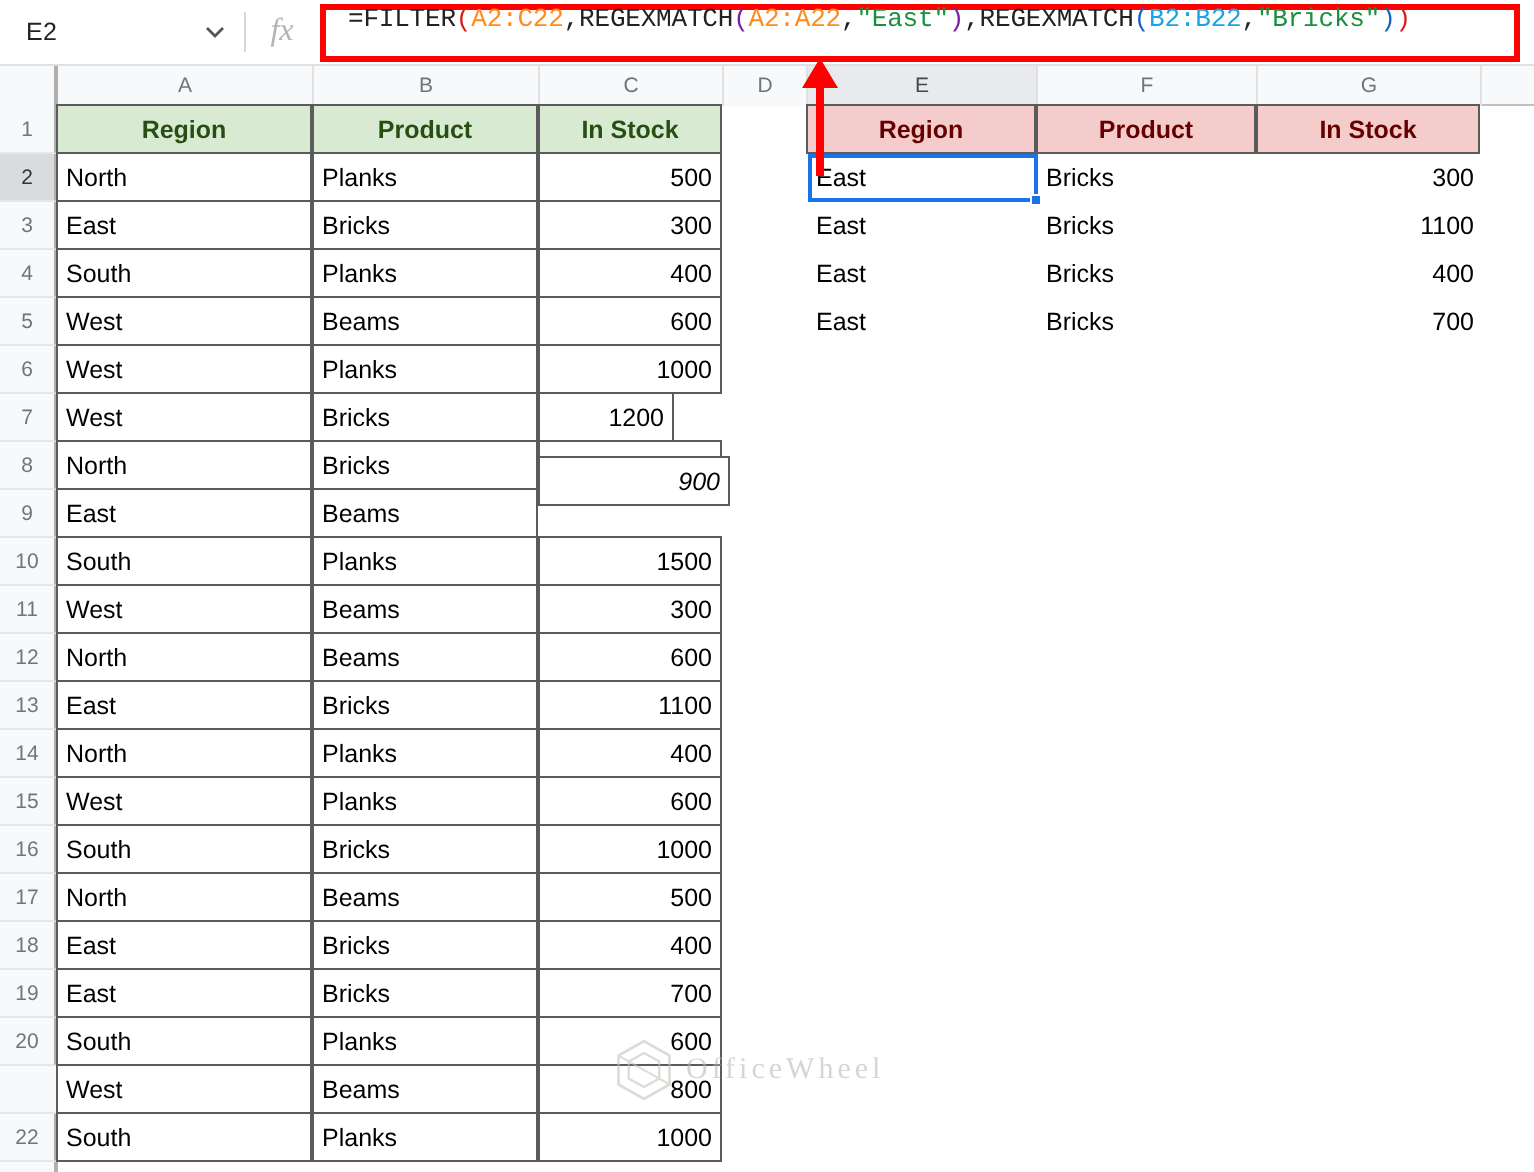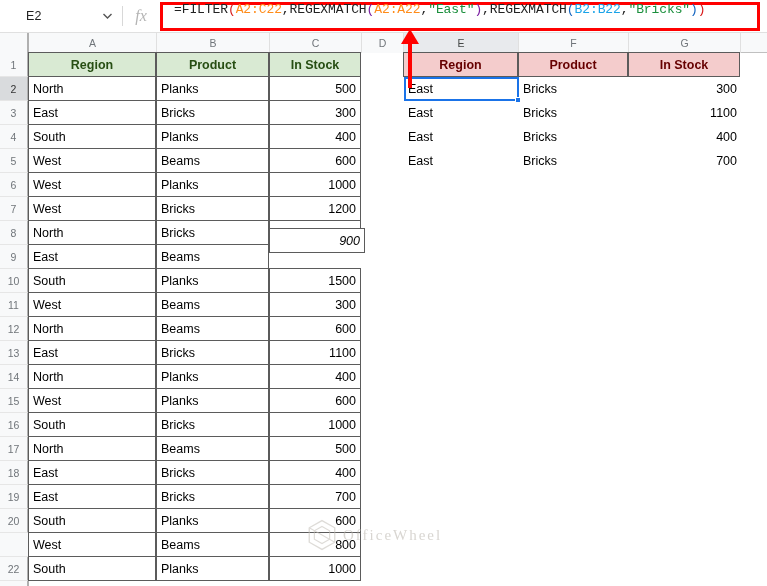--- a/index.html
+++ b/index.html
@@ -14,21 +14,21 @@
   #formula-bar {
     position: absolute; left: 0; top: 0;
     width: 767px; height: 33px;
     background: #ffffff;
     display: flex; align-items: center;
     border-bottom: 1px solid #e0e0e0;
   }
   #name-box {
     width: 96px; height: 33px;
     display: flex; align-items: center;
-    padding-left: 26px;
+    padding-left: 13px;
     font-size: 12.5px; color: #222222;
     letter-spacing: .2px;
   }
   #name-box-dropdown {
     width: 22px; height: 33px;
     display: flex; align-items: center; justify-content: center;
     color: #555555; font-size: 9px;
   }
   #nb-divider {
     width: 1px; height: 20px; background: #d8d8d8; margin: 0 4px;
@@ -253,21 +253,21 @@
       <div class="cell bordered" style="left: 157px; width: 113px; top: 92px;">Planks</div>
       <div class="cell bordered num" style="left: 270px; width: 92px; top: 92px;">400</div>
       <div class="cell bordered" style="left: 29px; width: 128px; top: 116px;">West</div>
       <div class="cell bordered" style="left: 157px; width: 113px; top: 116px;">Beams</div>
       <div class="cell bordered num" style="left: 270px; width: 92px; top: 116px;">600</div>
       <div class="cell bordered" style="left: 29px; width: 128px; top: 140px;">West</div>
       <div class="cell bordered" style="left: 157px; width: 113px; top: 140px;">Planks</div>
       <div class="cell bordered num" style="left: 270px; width: 92px; top: 140px;">1000</div>
       <div class="cell bordered" style="left: 29px; width: 128px; top: 164px;">West</div>
       <div class="cell bordered" style="left: 157px; width: 113px; top: 164px;">Bricks</div>
-      <div class="cell bordered num" style="left: 270px; width: 92px; top: 164px;">1200</div>
+      <div class="cell bordered num" style="left: 270px; width: 68px; top: 164px;">1200</div>
       <div class="cell bordered" style="left: 29px; width: 128px; top: 188px;">North</div>
       <div class="cell bordered" style="left: 157px; width: 113px; top: 188px;">Bricks</div>
       <div class="cell bordered num" style="left: 270px; width: 92px; top: 188px;">800</div>
       <div class="cell bordered" style="left: 29px; width: 128px; top: 212px;">East</div>
       <div class="cell bordered" style="left: 157px; width: 113px; top: 212px;">Beams</div>
       <div class="cell bordered num" style="left: 270px; width: 96px; top: 196px; font-style: italic;">900</div>
       <div class="cell bordered" style="left: 29px; width: 128px; top: 236px;">South</div>
       <div class="cell bordered" style="left: 157px; width: 113px; top: 236px;">Planks</div>
       <div class="cell bordered num" style="left: 270px; width: 92px; top: 236px;">1500</div>
       <div class="cell bordered" style="left: 29px; width: 128px; top: 260px;">West</div>

